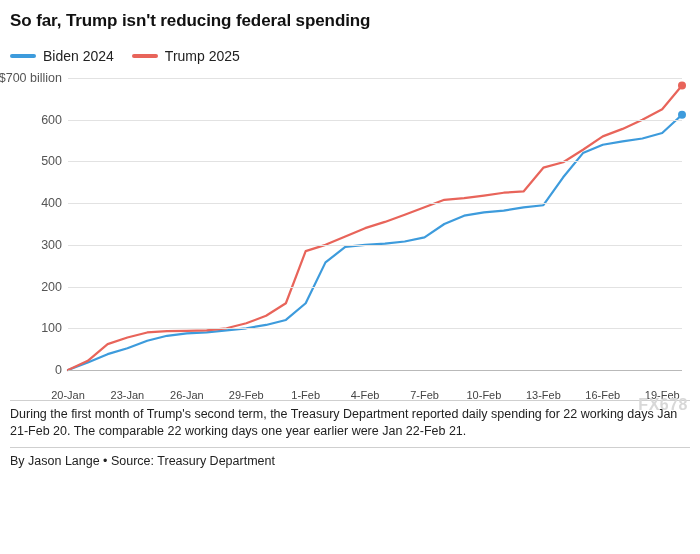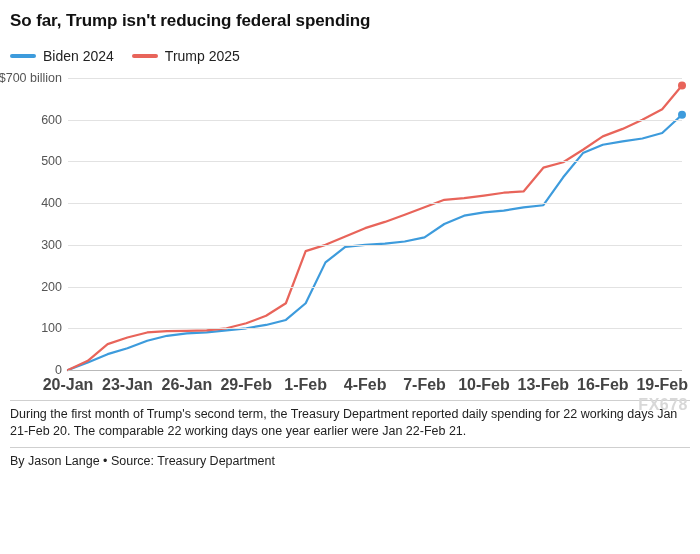--- a/index.html
+++ b/index.html
@@ -85,25 +85,24 @@
     right: calc(100% + 6px);
     transform: translateY(-50%);
     font-size: 12.5px;
     color: #555555;
     white-space: nowrap;
   }
   .xtick {
     position: absolute;
     top: 100%;
     transform: translateX(-50%);
-    margin-top: 6px;
-    font-size: 16px;
+    margin-top: 19px;
+    font-size: 11px;
     color: #444444;
     white-space: nowrap;
-    font-weight: bold;
   }
   svg.lines {
     position: absolute;
     left: 0;
     top: 0;
     width: 100%;
     height: 100%;
     overflow: visible;
   }
   .footnote {

